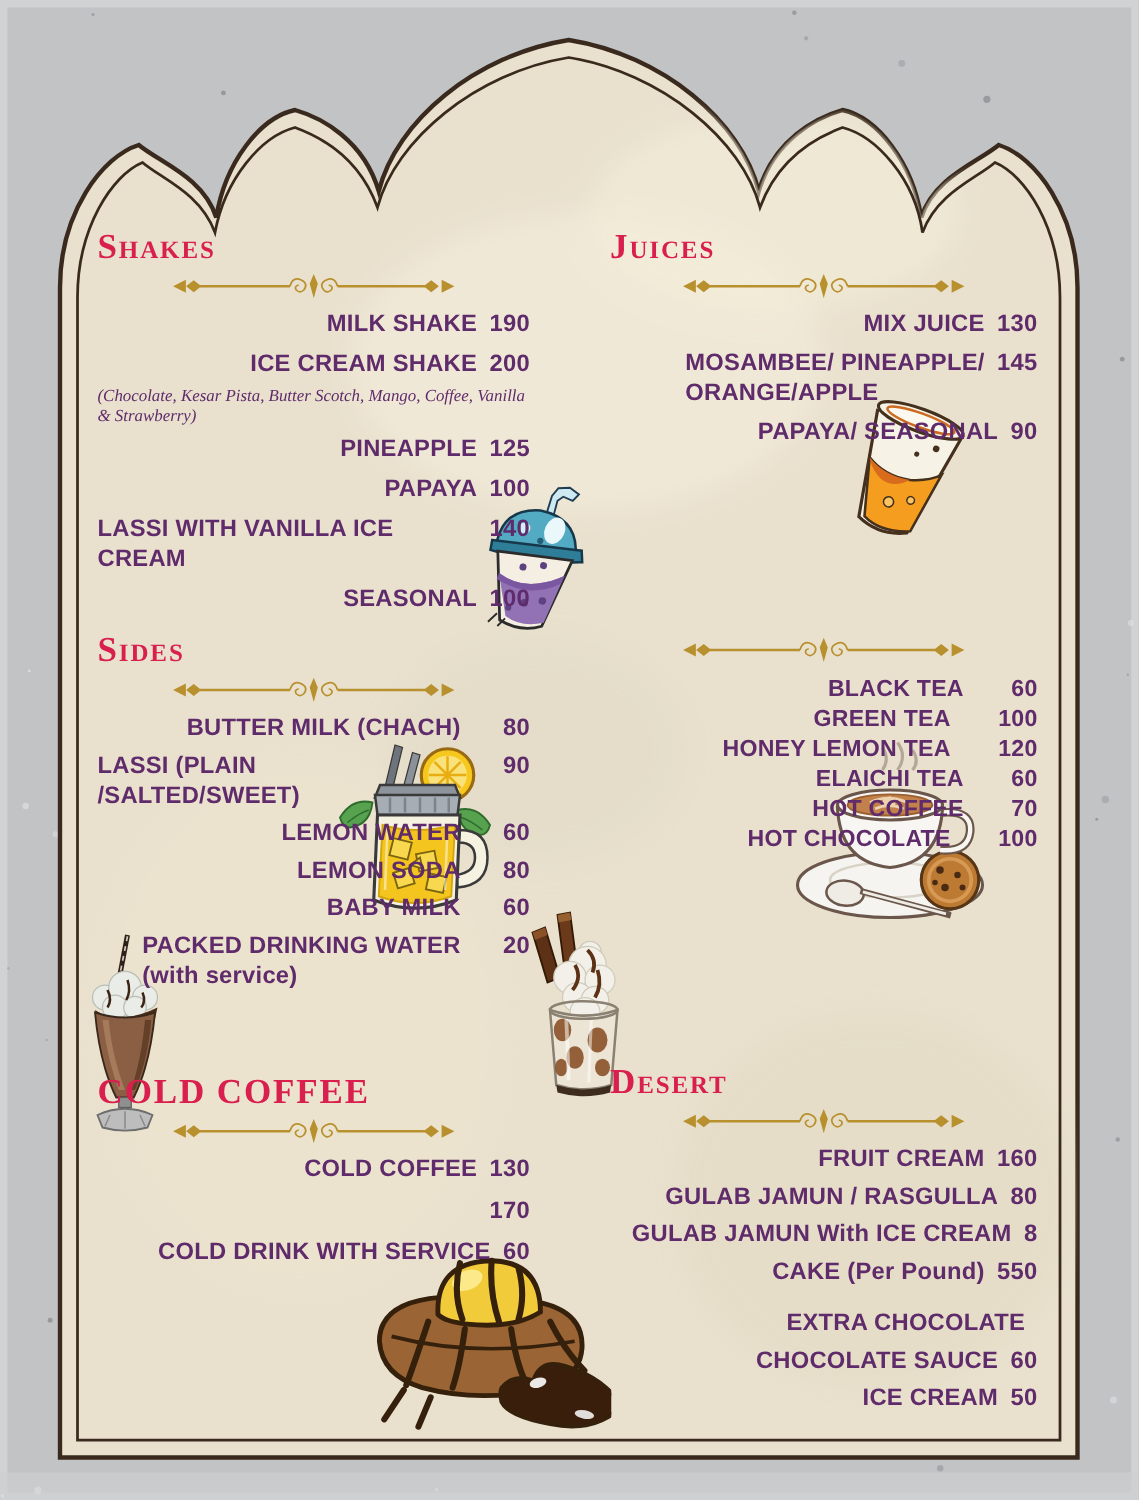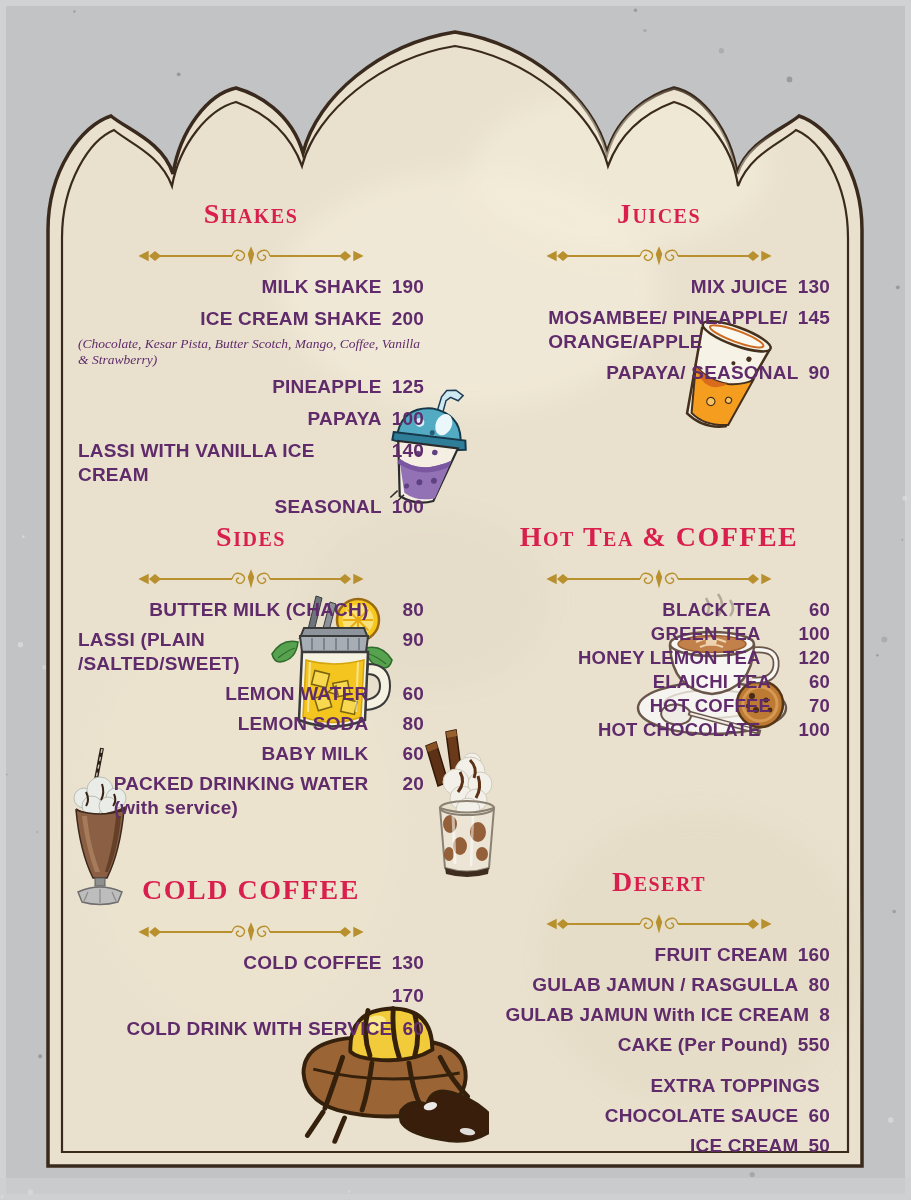--- a/index.html
+++ b/index.html
@@ -11,21 +11,21 @@
     width:911px;height:1200px;position:relative;overflow:hidden;
     background:var(--bg);
     font-family:"Liberation Sans",sans-serif;
   }
   #bg{position:absolute;inset:0;z-index:0;}
   .illu{position:absolute;z-index:1;}
   .menu-section{position:absolute;z-index:2;}
   .sec-title{
     font-family:"Liberation Serif",serif;font-weight:700;font-size:28px;
     font-variant:small-caps;letter-spacing:1.5px;color:var(--red);
-    text-align:center;margin:16px;line-height:32px;
+    text-align:left;margin:0;line-height:32px;
   }
   .divider{display:block;margin:5px auto 9px;width:226px;height:20px;}
   .row{
     display:flex;justify-content:flex-end;align-items:flex-start;
     font-weight:700;font-size:19px;line-height:24px;letter-spacing:.2px;
     color:var(--purple);
   }
   .row .nm{text-align:left;}
   .row .pr{margin-left:10px;white-space:nowrap;}
   .note{
@@ -521,21 +521,20 @@
         <span class="pr">60</span>
       </div>
       <div class="row">
         <span class="nm">PACKED DRINKING WATER<br><span>(with service)</span></span>
         <span class="pr">20</span>
       </div>
     </div>
 </div>
 
 <div class="menu-section" data-section="hot_tea_coffee" style="left:488px;top:505px;width:342px">
-  <h2 class="sec-title">Hot Tea &amp; COFFEE</h2>
   <svg class="divider" viewBox="0 0 226 20">
       <use href="#orn"></use>
     </svg>
   <div class="items">
       <div class="row">
         <span class="nm">BLACK TEA</span>
         <span class="pr">60</span>
       </div>
       <div class="row">
         <span class="nm">GREEN TEA</span>
@@ -596,21 +595,21 @@
       </div>
       <div class="row">
         <span class="nm">GULAB JAMUN With ICE CREAM</span>
         <span class="pr">8</span>
       </div>
       <div class="row">
         <span class="nm">CAKE (Per Pound)</span>
         <span class="pr">550</span>
       </div>
       <div class="row gap">
-        <span class="nm">EXTRA TOPPINGS</span>
+        <span class="nm">EXTRA CHOCOLATE</span>
         <span class="pr"></span>
       </div>
       <div class="row">
         <span class="nm">CHOCOLATE SAUCE</span>
         <span class="pr">60</span>
       </div>
       <div class="row">
         <span class="nm">ICE CREAM</span>
         <span class="pr">50</span>
       </div>

